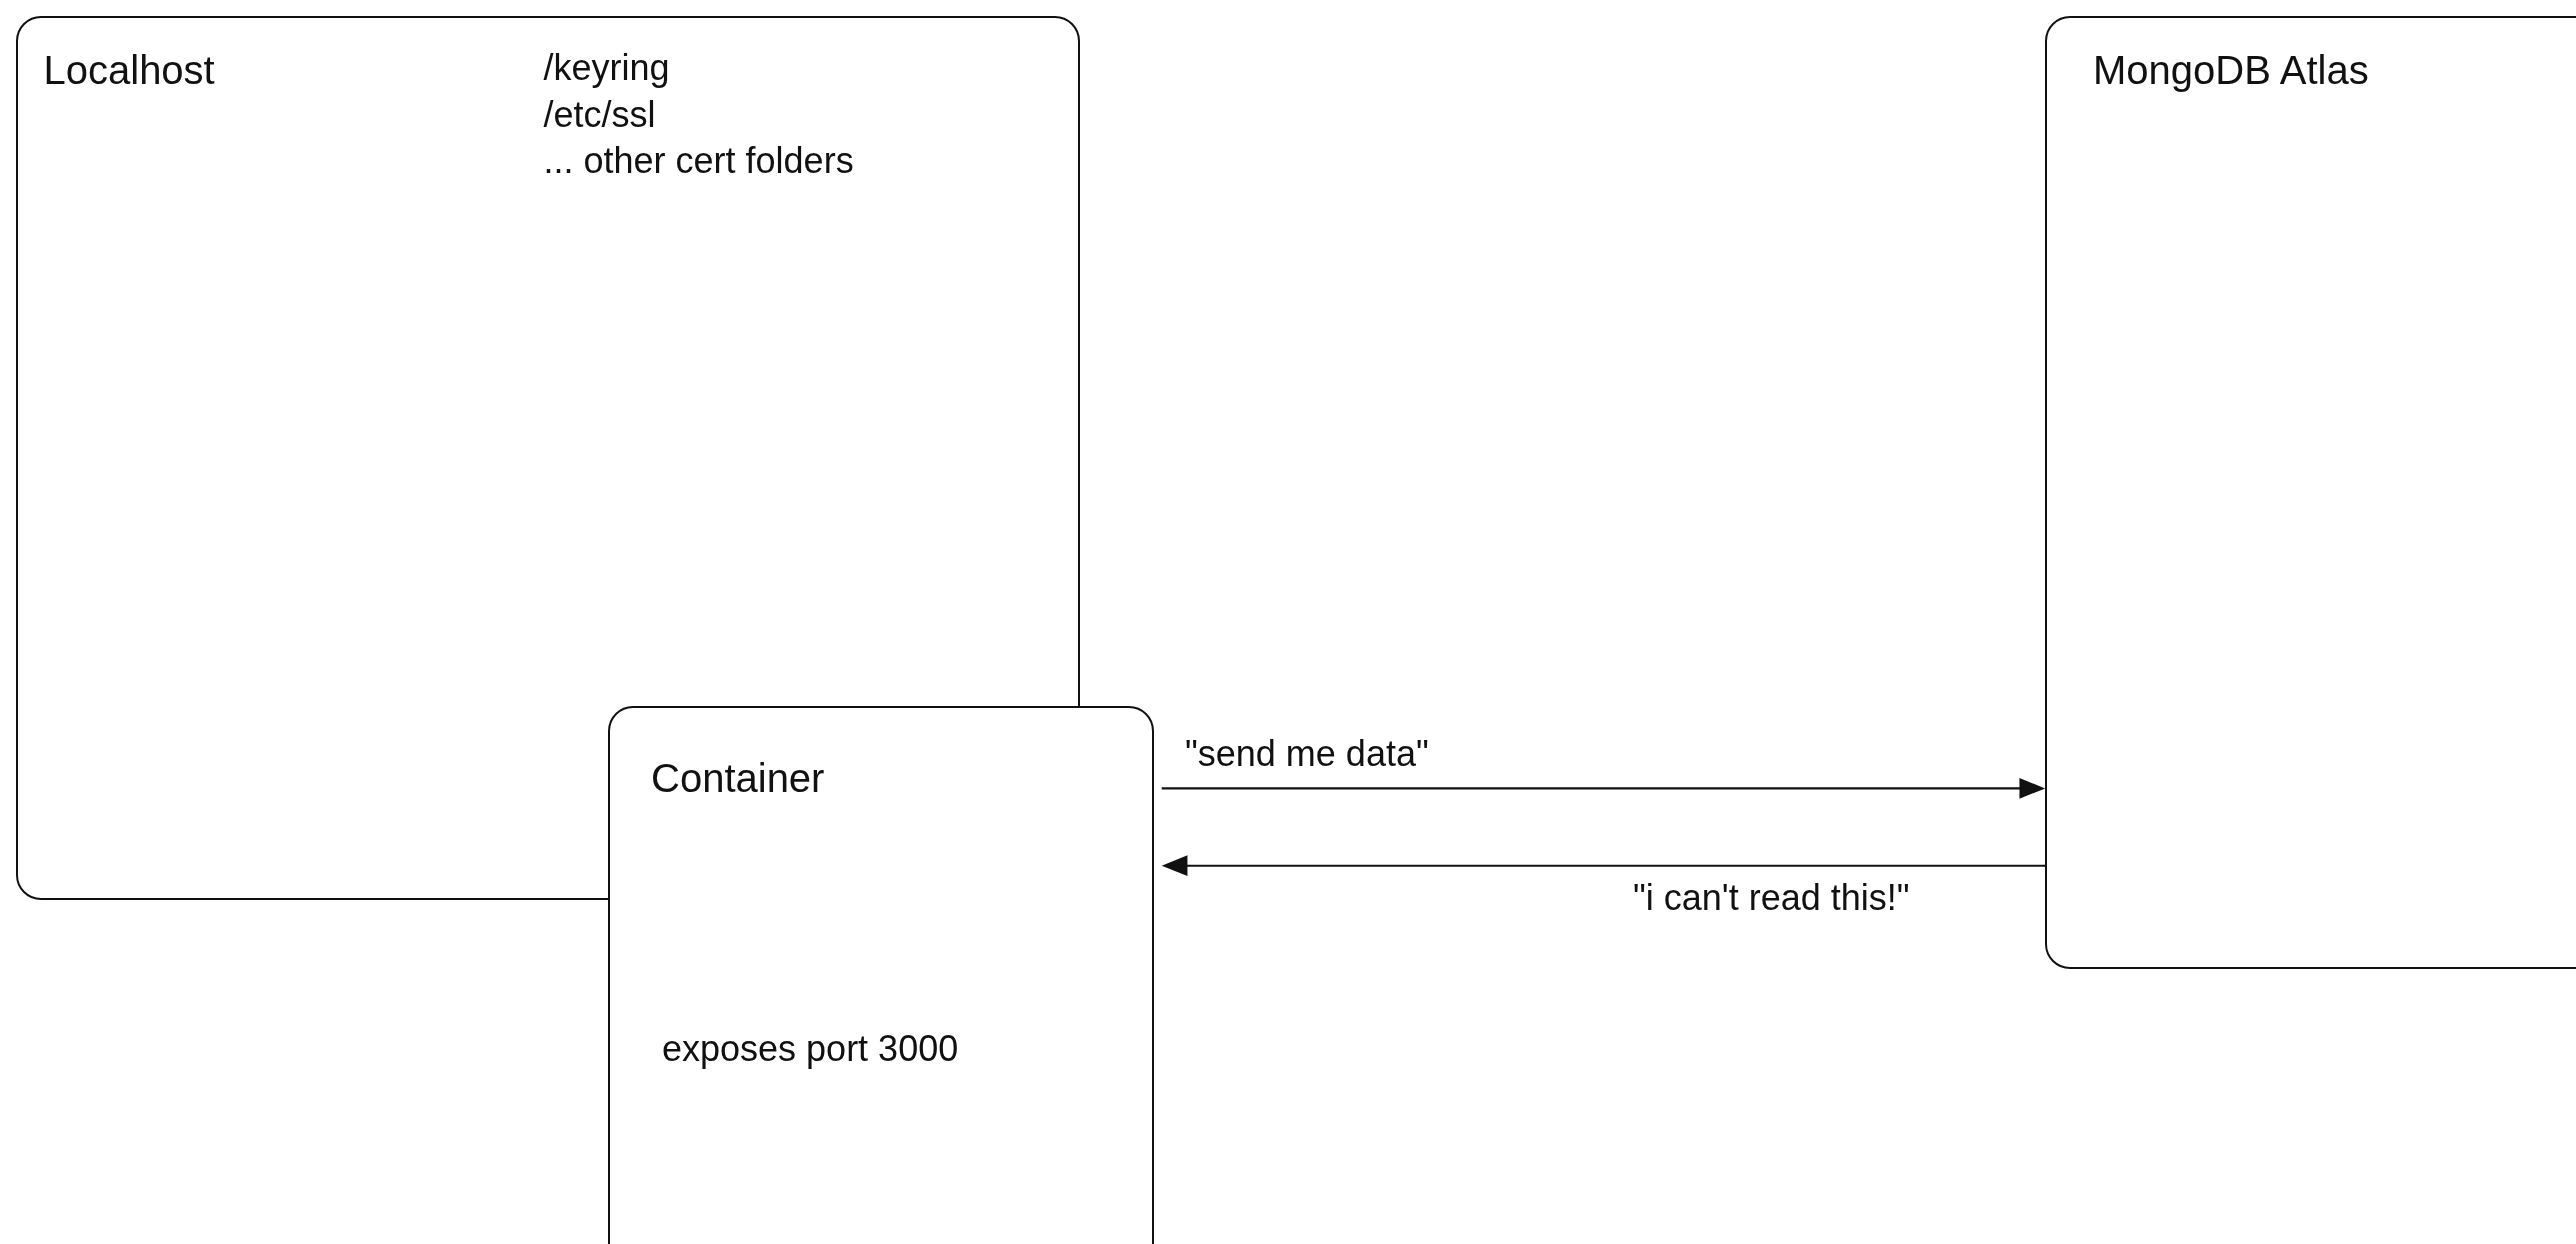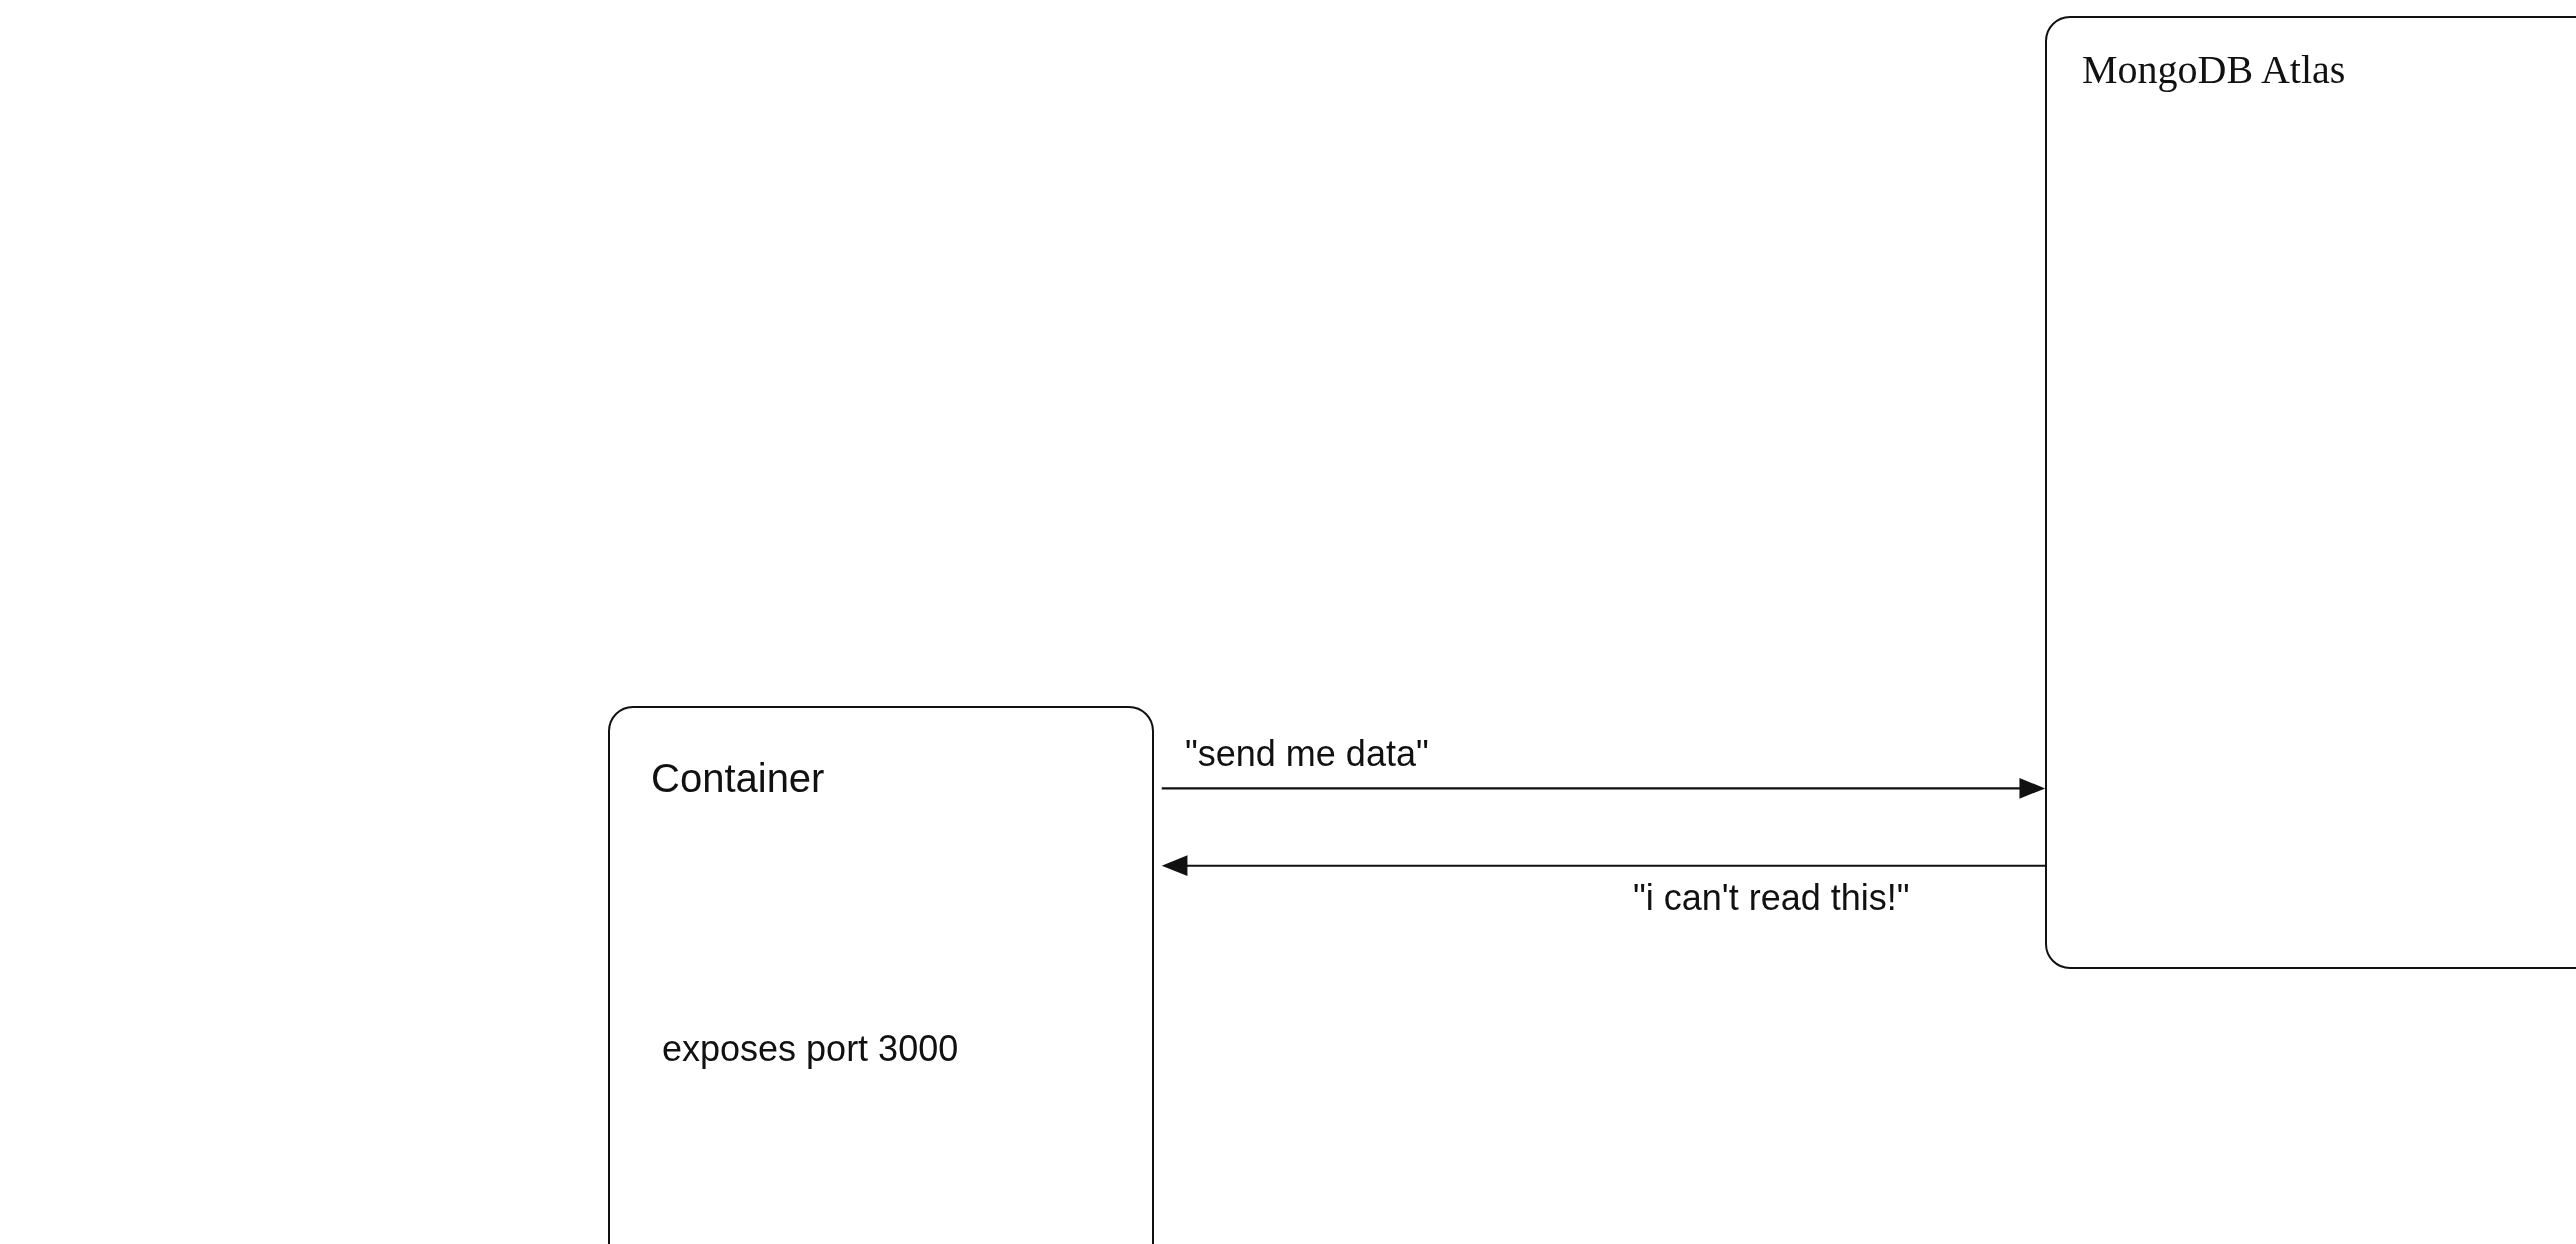--- a/index.html
+++ b/index.html
@@ -46,28 +46,35 @@
   }
   svg.arrows polygon {
     fill: #111111;
   }
 </style>
 </head>
 <body>
 
 <div class="canvas">
 
+  <div class="box" style="left:15.5px; top:15.5px; width:1064px; height:884px;">
+    <span class="label big-label" style="left:26px; top:28px;">Localhost</span>
+
+    <span class="label" style="left:526px; top:28px;">/keyring</span>
+    <span class="label" style="left:526px; top:75px;">/etc/ssl</span>
+    <span class="label" style="left:526px; top:121px;">... other cert folders</span>
+  </div>
 
   <div class="box" style="left:608px; top:706px; width:546px; height:572px;">
     <span class="label big-label" style="left:41px; top:46px;">Container</span>
     <span class="label" style="left:52px; top:319px;">exposes port 3000</span>
   </div>
 
   <div class="box" style="left:2045px; top:15.5px; width:1030px; height:953px;">
-    <span class="label big-label" style="left:35px; top:28px;font-family:Liberation Serif, serif;">MongoDB Atlas</span>
+    <span class="label big-label" style="left:46px; top:28px;">MongoDB Atlas</span>
   </div>
 
   <svg class="arrows" viewBox="0 0 6000 2416">
 
     <g>
       <line x1="2255" y1="1530" x2="3940" y2="1530"></line>
       <polygon points="3970,1530 3920,1510 3920,1550"></polygon>
     </g>
 
     <g>

